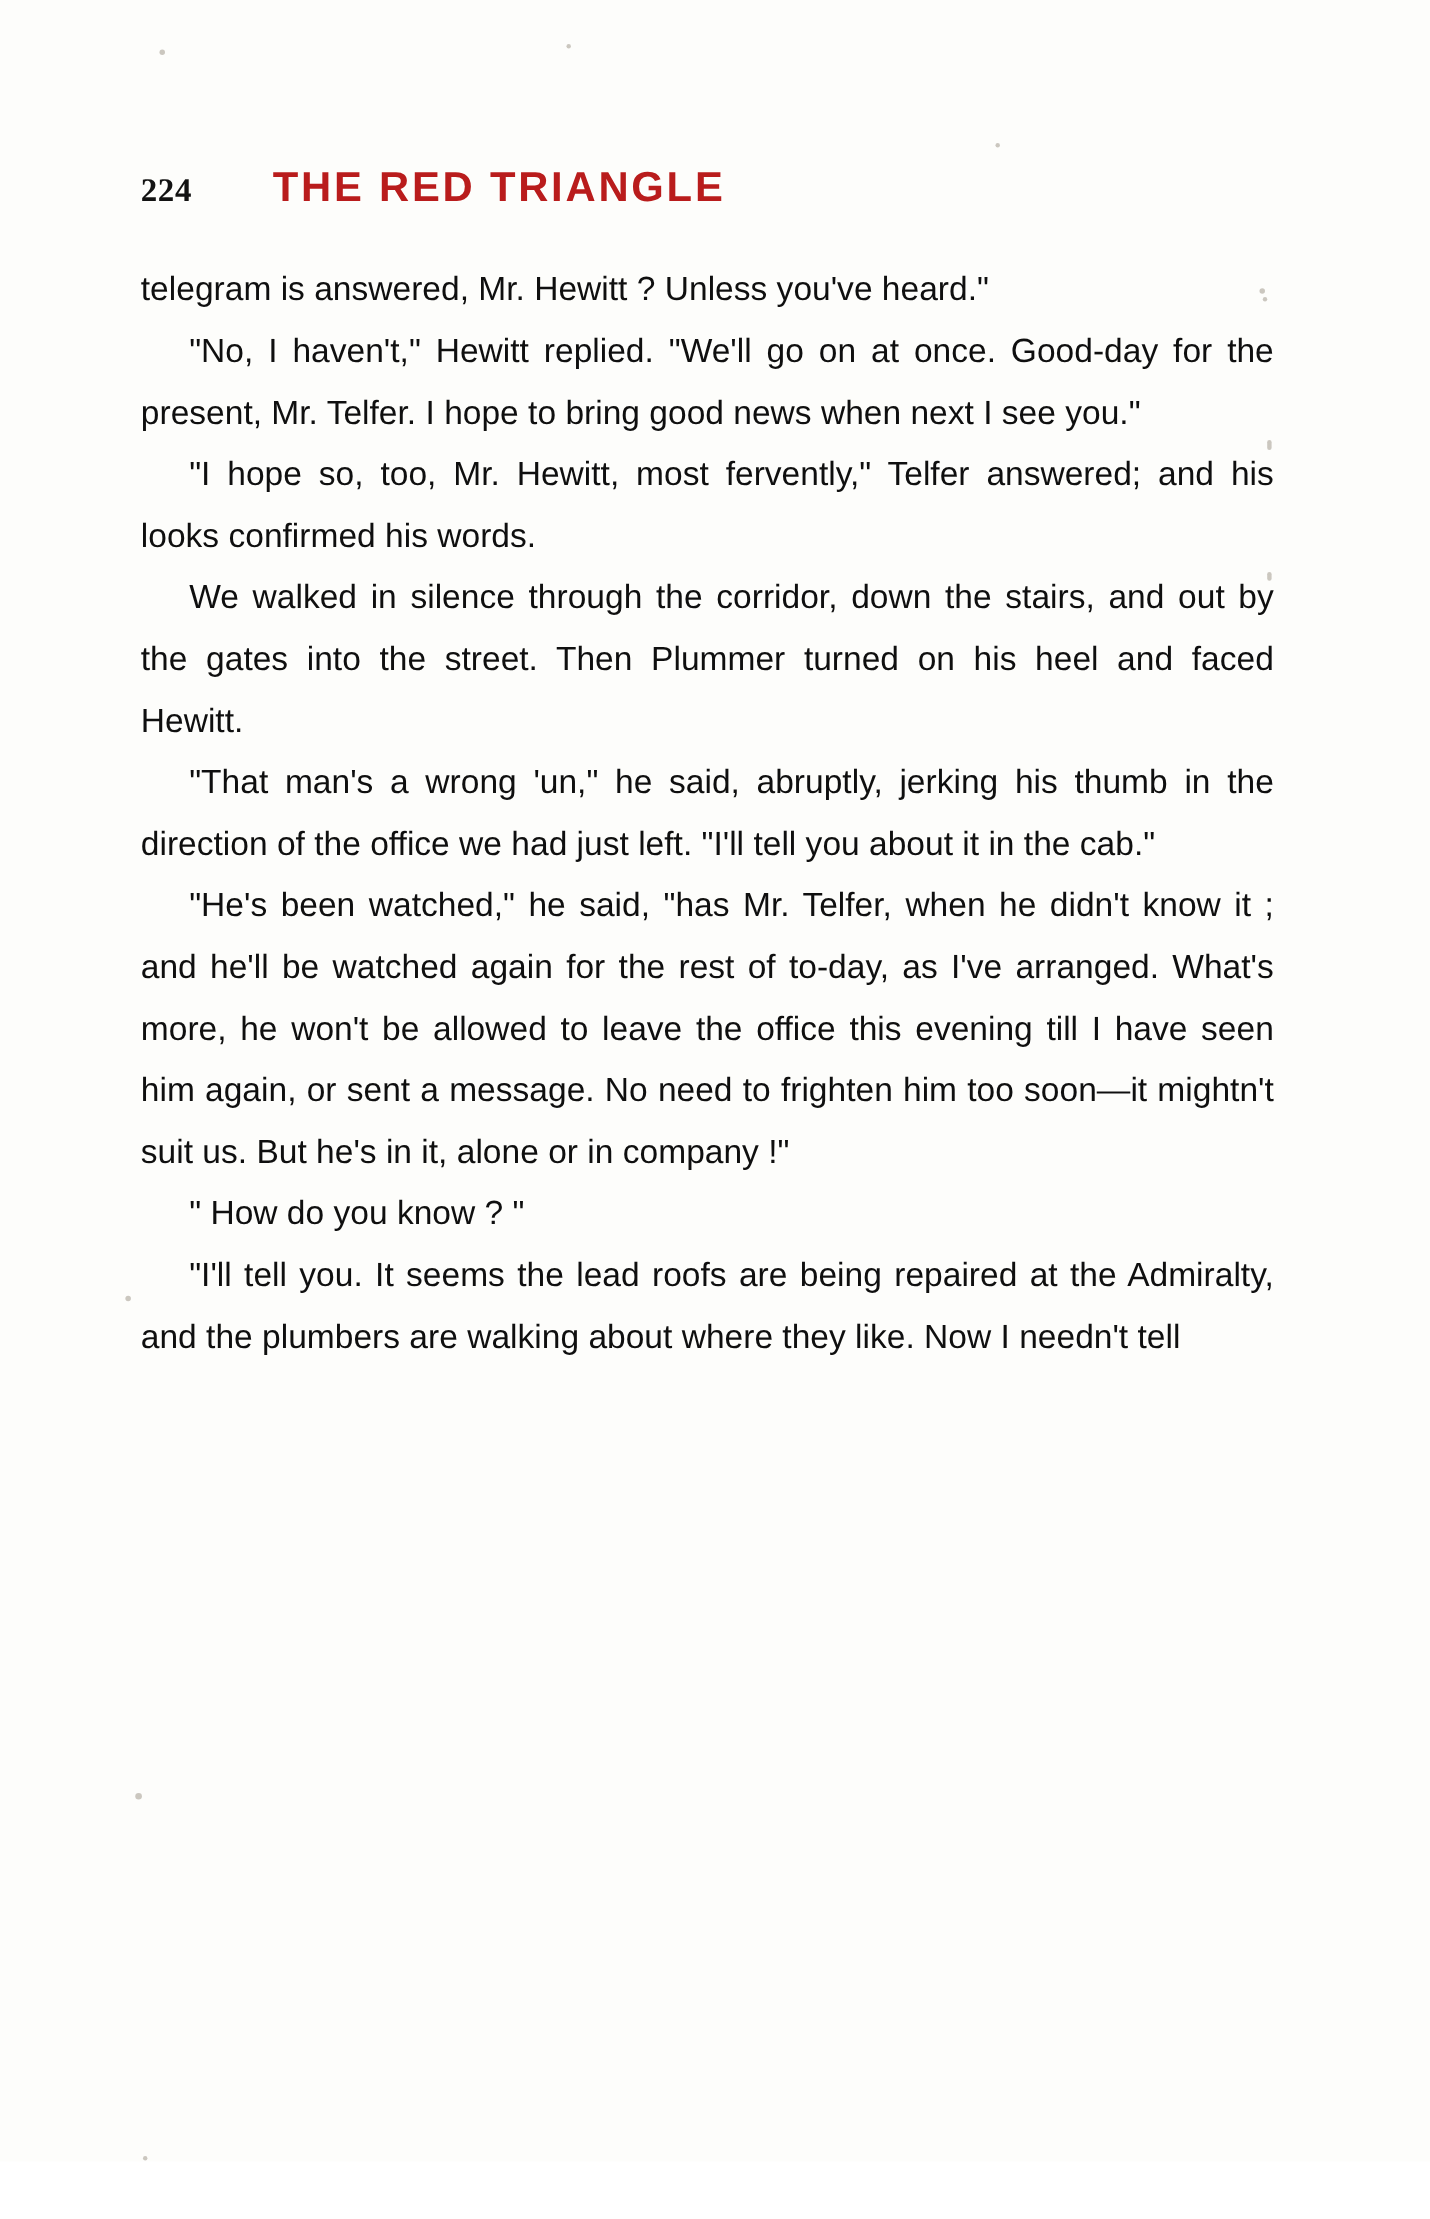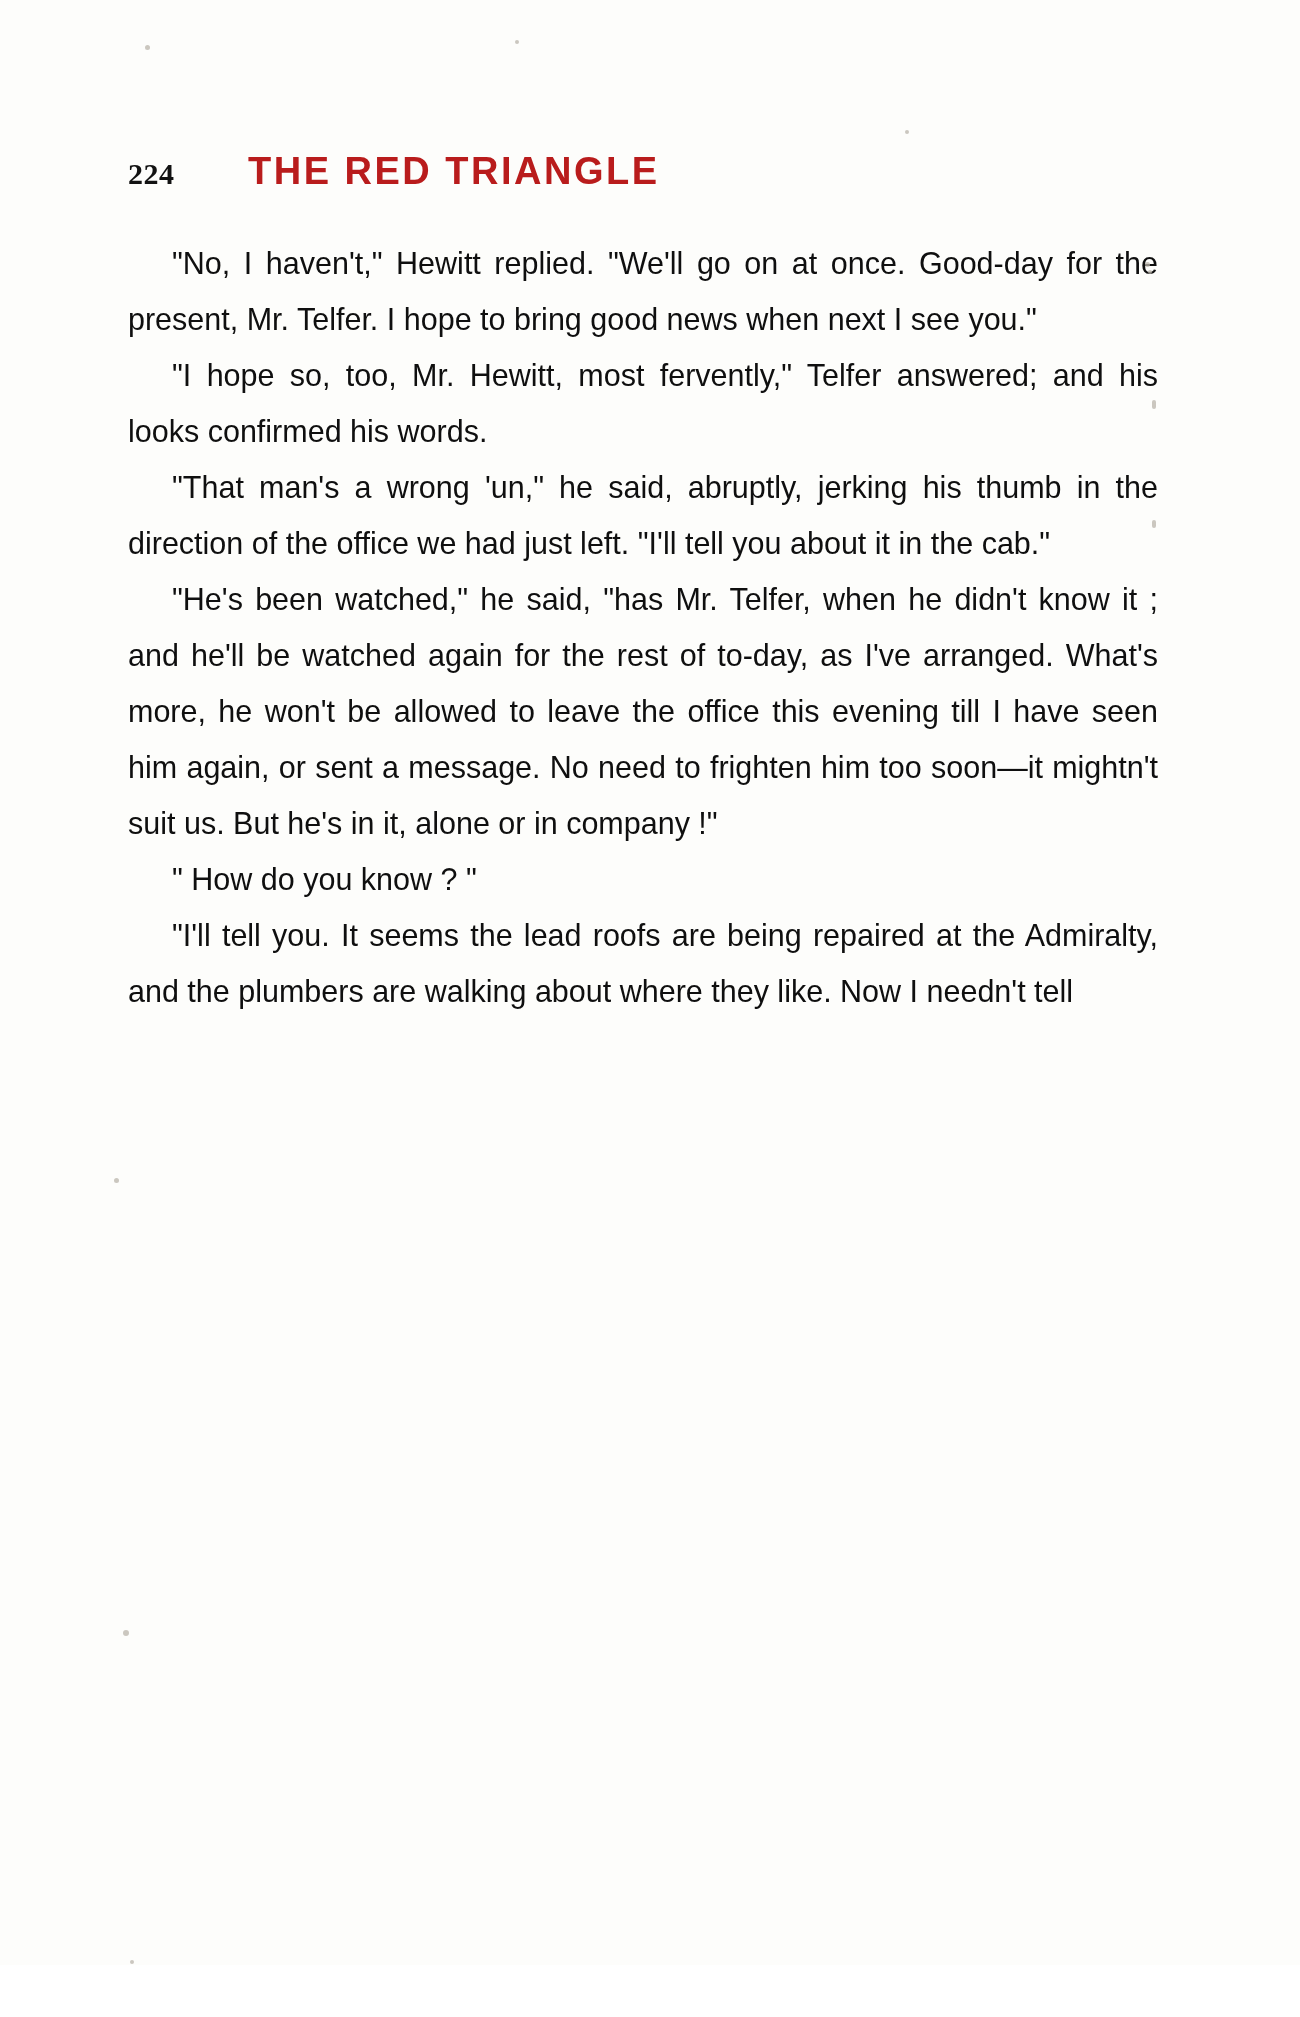--- a/index.html
+++ b/index.html
@@ -82,22 +82,24 @@
 <div class="page">
 
   <div class="page-inner">
 
     <div class="header-row">
       <div class="folio">224</div>
       <div class="running-head">THE RED TRIANGLE</div>
     </div>
 
     <div class="body-text">
+      <p class="para no-indent">telegram is answered, Mr. Hewitt ?   Unless you've heard."</p>
       <p class="para">"No, I haven't," Hewitt replied.  "We'll go on at once.  Good-day for the present, Mr. Telfer.  I hope to bring good news when next I see you."</p>
       <p class="para">"I hope so, too, Mr. Hewitt, most fervently," Telfer answered; and his looks confirmed his words.</p>
+      <p class="para">We walked in silence through the corridor, down the stairs, and out by the gates into the street.  Then Plummer turned on his heel and faced Hewitt.</p>
       <p class="para">"That man's a wrong 'un," he said, abruptly, jerking his thumb in the direction of the office we had just left.  "I'll tell you about it in the cab."</p>
       <p class="para">"He's been watched," he said, "has Mr. Telfer, when he didn't know it ; and he'll be watched again for the rest of to-day, as I've arranged.  What's more, he won't be allowed to leave the office this evening till I have seen him again, or sent a message. No need to frighten him too soon—it mightn't suit us.  But he's in it, alone or in company !"</p>
       <p class="para">" How do you know ? "</p>
       <p class="para">"I'll tell you.  It seems the lead roofs are being repaired at the Admiralty, and the plumbers are walking about where they like.  Now I needn't tell</p>
     </div>
 
   </div>
 
   <span class="speck" style="left:145px;top:45px;width:5px;height:5px;"></span>
   <span class="speck" style="left:515px;top:40px;width:4px;height:4px;"></span>

